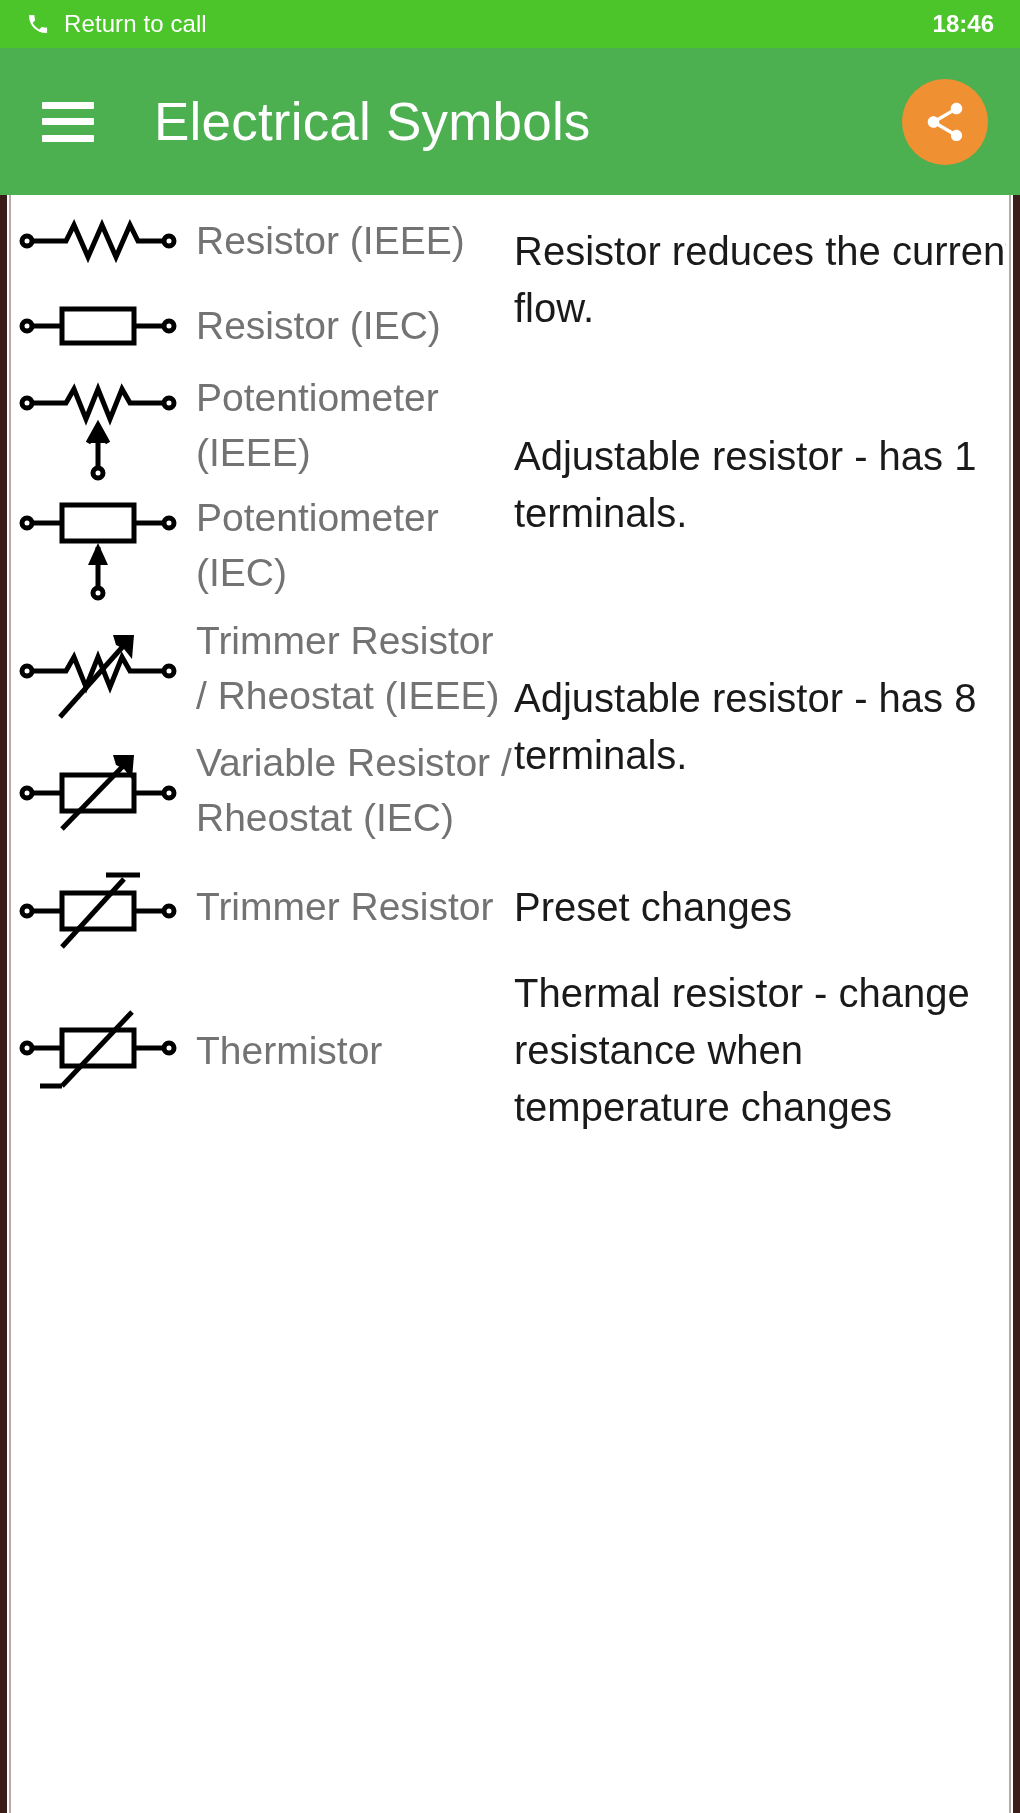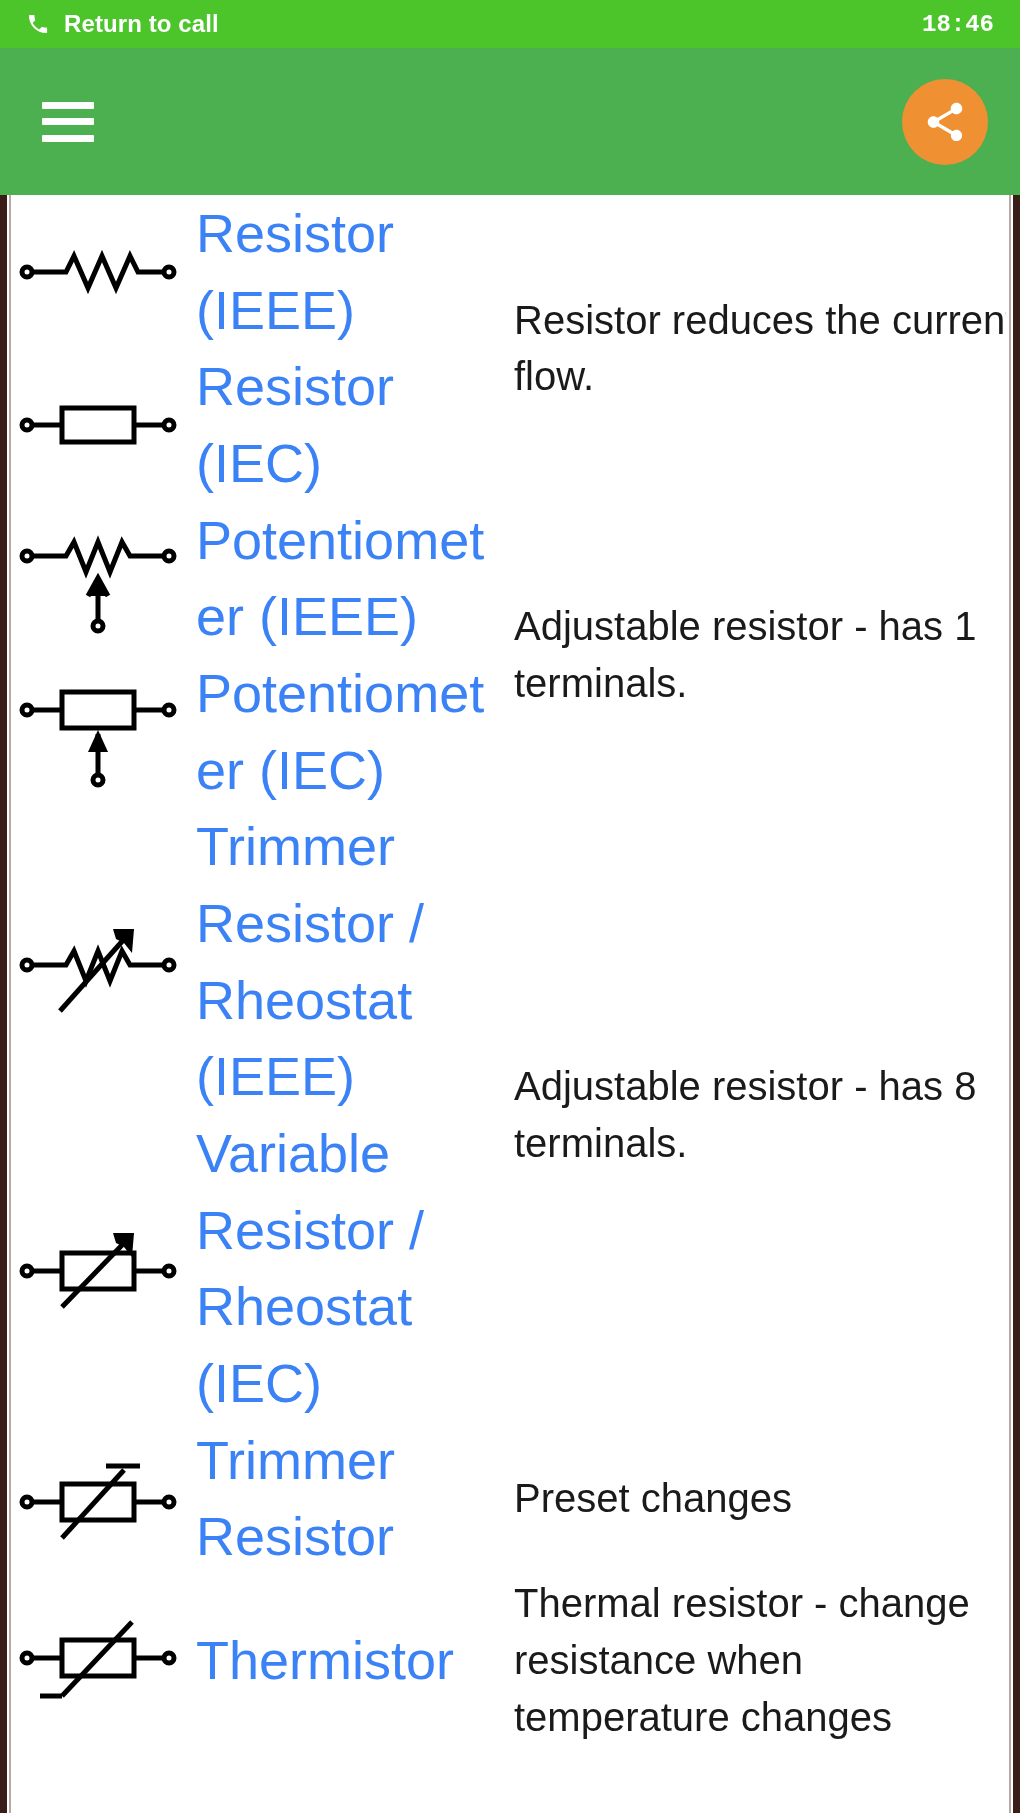--- a/index.html
+++ b/index.html
@@ -30,32 +30,31 @@
     gap: 14px;
   }
   .phone-icon {
     width: 24px;
     height: 24px;
     display: block;
   }
   .status-text {
     color: #ffffff;
     font-size: 24px;
-    font-weight: bold;
+    font-weight: normal;
     letter-spacing: 0.1px;
     white-space: nowrap;
     text-align: center;
   }
   .status-spacer { flex: 1 1 auto; }
   .status-clock {
     color: #ffffff;
     font-size: 24px;
     font-weight: bold;
     white-space: nowrap;
-    font-family: Liberation Mono, monospace;
   }
 
   
   .app-bar {
     height: 147px;
     background: #4CAF50;
     display: flex;
     align-items: center;
     padding: 0 32px 0 42px;
     box-sizing: border-box;
@@ -144,23 +143,23 @@
   .col-name   { width: 318px; }
   .col-desc   { width: 506px; }
 
   .symbol-cell {
     text-align: center;
     padding: 10px 0;
   }
   .symbol-cell svg { display: inline-block; vertical-align: middle; }
 
   .name-cell {
-    font-size: 54px;
+    font-size: 39px;
     line-height: 1.42;
-    color: #3b82f6;
+    color: #737373;
     padding: 8px 14px 8px 22px;
     word-wrap: break-word;
   }
   .desc-cell {
     font-size: 40px;
     line-height: 1.42;
     color: #1a1a1a;
     padding: 8px 10px 8px 22px;
     word-wrap: break-word;
   }
@@ -178,20 +177,21 @@
   <div class="status-spacer"></div>
   <span class="status-clock">18:46</span>
 </div>
 
 <div class="app-bar">
   <div class="hamburger">
     <span></span>
     <span></span>
     <span></span>
   </div>
+  <div class="app-title">Electrical Symbols</div>
   <div class="app-spacer"></div>
   <div class="fab-share">
     <svg width="46" height="46" viewBox="0 0 24 24">
       <path fill="#ffffff" d="M18 16.08c-.76 0-1.44.3-1.96.77L8.91 12.7c.05-.23.09-.46.09-.7s-.04-.47-.09-.7l7.05-4.11c.54.5 1.25.81 2.04.81 1.66 0 3-1.34 3-3s-1.34-3-3-3-3 1.34-3 3c0 .24.04.47.09.7L8.04 9.81C7.5 9.31 6.79 9 6 9c-1.66 0-3 1.34-3 3s1.34 3 3 3c.79 0 1.5-.31 2.04-.81l7.12 4.16c-.05.21-.08.43-.08.65 0 1.61 1.31 2.92 2.92 2.92s2.92-1.31 2.92-2.92-1.31-2.92-2.92-2.92z"></path>
     </svg>
   </div>
 </div>
 
 <div class="content">
   <div class="edge-left"></div>

